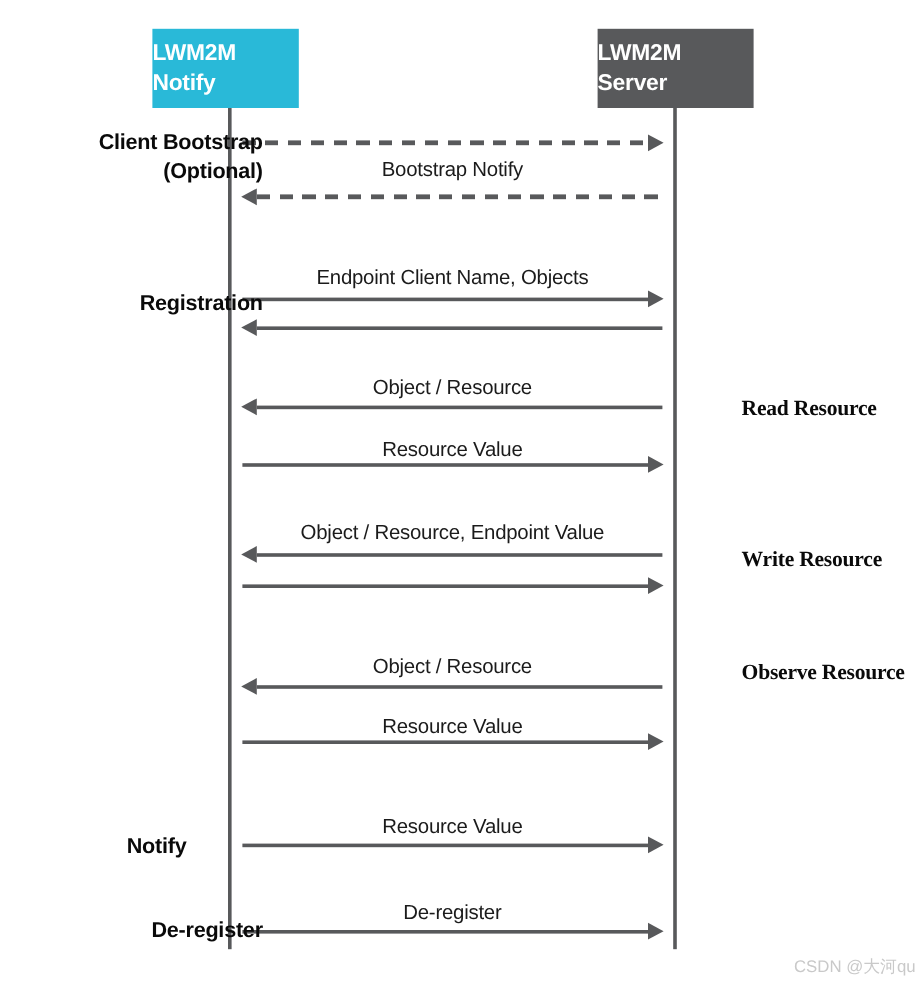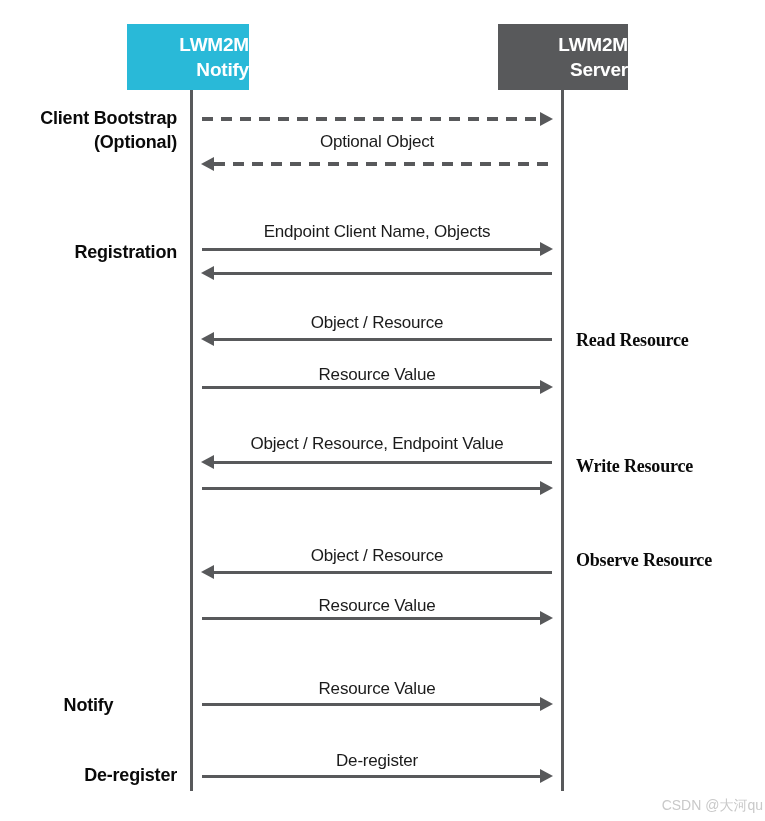--- a/index.html
+++ b/index.html
@@ -1,21 +1,21 @@
 <!DOCTYPE html>
 <html style="--client-bg: #29b9d8; --server-bg: #58595b; --actor-text: #ffffff; --line-color: #58595b; --label-color: #1b1b1b; --section-color: #0a0a0a; --watermark-color: #c9c9c9;"><head>
 <meta charset="utf-8">
 <style>
   html,body{margin:0;padding:0;background:#fff;}
   #stage{
     position:relative;width:765px;height:821px;background:#fff;overflow:hidden;
     font-family:"Liberation Sans","DejaVu Sans",sans-serif;
   }
   .actor{
-    position:absolute;display:flex;flex-direction:column;align-items:flex-end;justify-content:center;
+    position:absolute;display:flex;flex-direction:column;align-items:flex-start;justify-content:center;
     color:var(--actor-text);font-weight:bold;font-size:19px;line-height:25px;text-align:center;
     letter-spacing:-0.2px;
   }
   #actor-client{left:127px;top:24px;width:122px;height:66px;background:var(--client-bg);}
   #actor-server{left:498px;top:24px;width:130px;height:66px;background:var(--server-bg);}
   .lifeline{position:absolute;top:90px;width:3px;height:701px;background:var(--line-color);}
   #lifeline-client{left:190px;}
   #lifeline-server{left:561px;}
   .arrow{position:absolute;left:202px;width:350px;height:0;}
   .arrow .line{position:absolute;}
@@ -29,21 +29,21 @@
   .arrow .head{position:absolute;width:0;height:0;top:-7px;
     border-top:7px solid transparent;border-bottom:7px solid transparent;}
   .arrow.right .head{right:-1px;border-left:13px solid var(--line-color);}
   .arrow.left  .head{left:-1px;border-right:13px solid var(--line-color);}
   .msg-label{
     position:absolute;left:202px;width:350px;text-align:center;
     font-size:17px;line-height:22px;color:var(--label-color);letter-spacing:-0.2px;
   }
   .stage-label{
     position:absolute;font-weight:bold;font-size:18px;line-height:24px;
-    color:var(--section-color);white-space:pre-line;letter-spacing:-0.2px;
+    color:var(--section-color);white-space:pre-line;letter-spacing:-0.2px;padding-left:42px;
   }
   .stage-label.left{left:0;width:177px;text-align:right;}
   .stage-label.right{left:576px;width:186px;text-align:left;font-family:Liberation Serif, serif;}
   #watermark{
     position:absolute;right:2px;bottom:8px;font-size:14px;line-height:16px;
     color:var(--watermark-color);
   }
 </style>
 </head>
 <body>
@@ -57,21 +57,21 @@
 
   <div class="actor" id="actor-server">
     <div>LWM2M</div>
     <div>Server</div>
   </div>
 
   <div class="lifeline" id="lifeline-client"></div>
   <div class="lifeline" id="lifeline-server"></div>
 
   <div id="messages">
-      <div class="msg-label" style="top: 131px;">Optional Object</div>
+      <div class="msg-label" style="top: 131px;">Bootstrap Notify</div>
       <div class="arrow right dashed" style="top: 119px;">
         <div class="line"></div>
         <div class="head"></div>
       </div>
       <div class="arrow left dashed" style="top: 164px;">
         <div class="line"></div>
         <div class="head"></div>
       </div>
       <div class="msg-label" style="top: 221px;">Endpoint Client Name, Objects</div>
       <div class="arrow right solid" style="top: 249px;">

